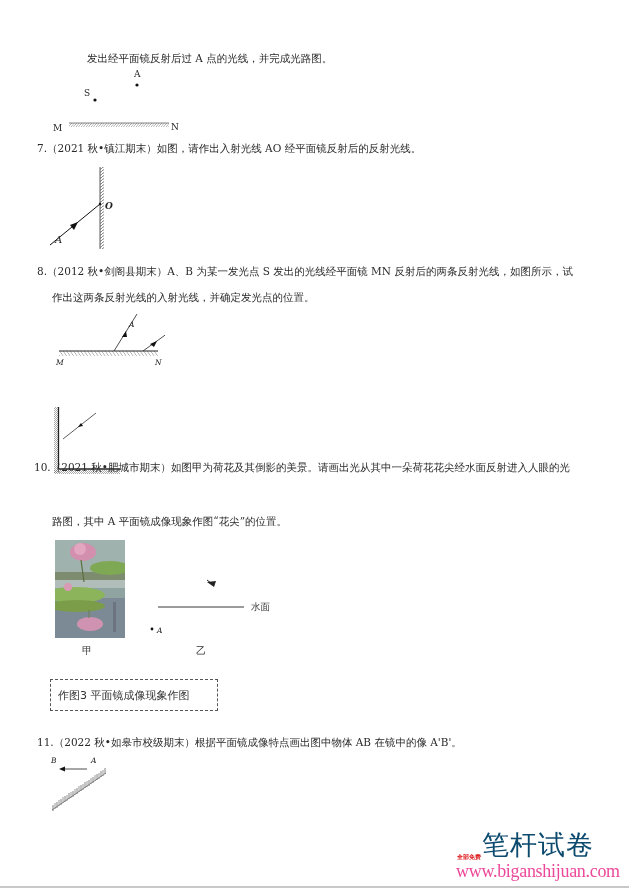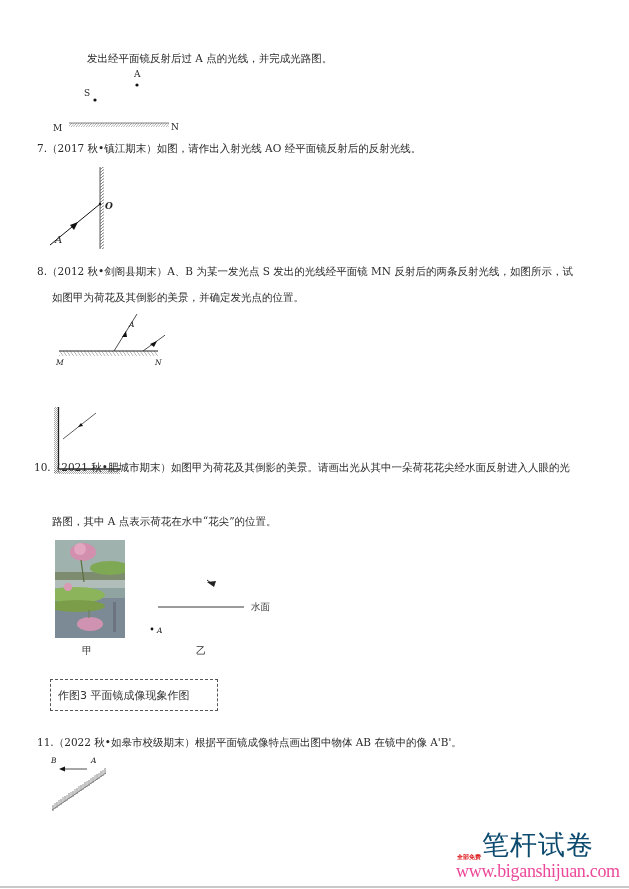--- a/index.html
+++ b/index.html
@@ -55,38 +55,38 @@
     <defs>
       <pattern id="hatch1" width="2.5" height="4" patternUnits="userSpaceOnUse" patternTransform="skewX(-40)">
         <line x1="0" y1="0" x2="0" y2="4" stroke="#333" stroke-width="0.7"></line>
       </pattern>
     </defs>
     <rect x="19" y="55" width="100" height="4" fill="url(#hatch1)"></rect>
     <line x1="19" y1="55" x2="119" y2="55" stroke="#333" stroke-width="0.6"></line>
     <text x="121" y="62" font-size="9" font-family="DejaVu Serif, serif" fill="#222">N</text>
   </svg>
 
-  <div class="txt" style="left:37px; top:141px;">7.（2017 秋•镇江期末）如图，请作出入射光线 AO 经平面镜反射后的反射光线。</div>
+  <div class="txt" style="left:37px; top:141px;">7.（2021 秋•镇江期末）如图，请作出入射光线 AO 经平面镜反射后的反射光线。</div>
   <svg class="svgbox" style="left:50px; top:165px;" width="70" height="88">
     <defs>
       <pattern id="hatch2" width="4" height="3" patternUnits="userSpaceOnUse">
         <line x1="0" y1="3" x2="4" y2="0" stroke="#444" stroke-width="0.7"></line>
       </pattern>
     </defs>
     <rect x="50" y="2" width="4" height="82" fill="url(#hatch2)"></rect>
     <line x1="50" y1="2" x2="50" y2="84" stroke="#333" stroke-width="0.8"></line>
     <line x1="0" y1="80" x2="50" y2="39" stroke="#111" stroke-width="1"></line>
     <polygon points="28,57 20,60 24,65" fill="#111"></polygon>
     <circle cx="50" cy="39" r="1.2" fill="#111"></circle>
     <text x="55" y="44" font-size="9" font-style="italic" font-weight="bold" font-family="DejaVu Serif, serif" fill="#222">O</text>
     <text x="5" y="78" font-size="10" font-style="italic" font-family="DejaVu Serif, serif" fill="#222">A</text>
   </svg>
 
   <div class="txt" style="left:37px; top:264px;">8.（2012 秋•剑阁县期末）A、B 为某一发光点 S 发出的光线经平面镜 MN 反射后的两条反射光线，如图所示，试</div>
-  <div class="txt" style="left:52px; top:290px;">如图甲为荷花及其倒影的美景，并确定发光点的位置。</div>
+  <div class="txt" style="left:52px; top:290px;">作出这两条反射光线的入射光线，并确定发光点的位置。</div>
   <svg class="svgbox" style="left:55px; top:310px;" width="110" height="60">
     <defs>
       <pattern id="hatch3" width="3.5" height="5" patternUnits="userSpaceOnUse" patternTransform="skewX(35)">
         <line x1="0" y1="0" x2="0" y2="5" stroke="#444" stroke-width="0.7"></line>
       </pattern>
     </defs>
     <line x1="4" y1="41" x2="103" y2="41" stroke="#222" stroke-width="1.1"></line>
     <rect x="4" y="41" width="99" height="5" fill="url(#hatch3)"></rect>
     <line x1="59" y1="41" x2="82" y2="4" stroke="#222" stroke-width="0.8"></line>
     <polygon points="71,21 67,27 72,27" fill="#111"></polygon>
@@ -106,21 +106,21 @@
     </defs>
     <rect x="0" y="2" width="4" height="66" fill="url(#hatch4)"></rect>
     <line x1="4.5" y1="2" x2="4.5" y2="64" stroke="#222" stroke-width="1.3"></line>
     <rect x="0" y="65" width="66" height="4" fill="url(#hatch4)"></rect>
     <line x1="4.5" y1="64" x2="66" y2="64" stroke="#222" stroke-width="1.3"></line>
     <line x1="42" y1="8" x2="9" y2="34" stroke="#333" stroke-width="0.8"></line>
     <polygon points="24,22 27,18 29,21" fill="#111" transform="rotate(0)"></polygon>
   </svg>
 
   <div class="txt" style="left:34px; top:460px;">10.（2021 秋•肥城市期末）如图甲为荷花及其倒影的美景。请画出光从其中一朵荷花花尖经水面反射进入人眼的光</div>
-  <div class="txt" style="left:52px; top:514px;">路图，其中 A 点表示荷花在水中“花尖”的位置。</div>
+  <div class="txt" style="left:52px; top:514px;">路图，其中 A 平面镜成像现象作图“花尖”的位置。</div>
 
   <div class="photo">
     <svg width="70" height="98" viewBox="0 0 70 98">
       <rect width="70" height="98" fill="#8fa3a0"></rect>
       <rect x="0" y="0" width="70" height="40" fill="#9fb2ad"></rect>
       <rect x="0" y="32" width="70" height="10" fill="#7d8b6e"></rect>
       <rect x="0" y="40" width="70" height="8" fill="#b0bdb8"></rect>
       <rect x="0" y="58" width="70" height="40" fill="#7c8a95"></rect>
       <ellipse cx="28" cy="12" rx="13" ry="9" fill="#d38fae"></ellipse>
       <ellipse cx="25" cy="9" rx="6" ry="6" fill="#e3a6c0"></ellipse>

